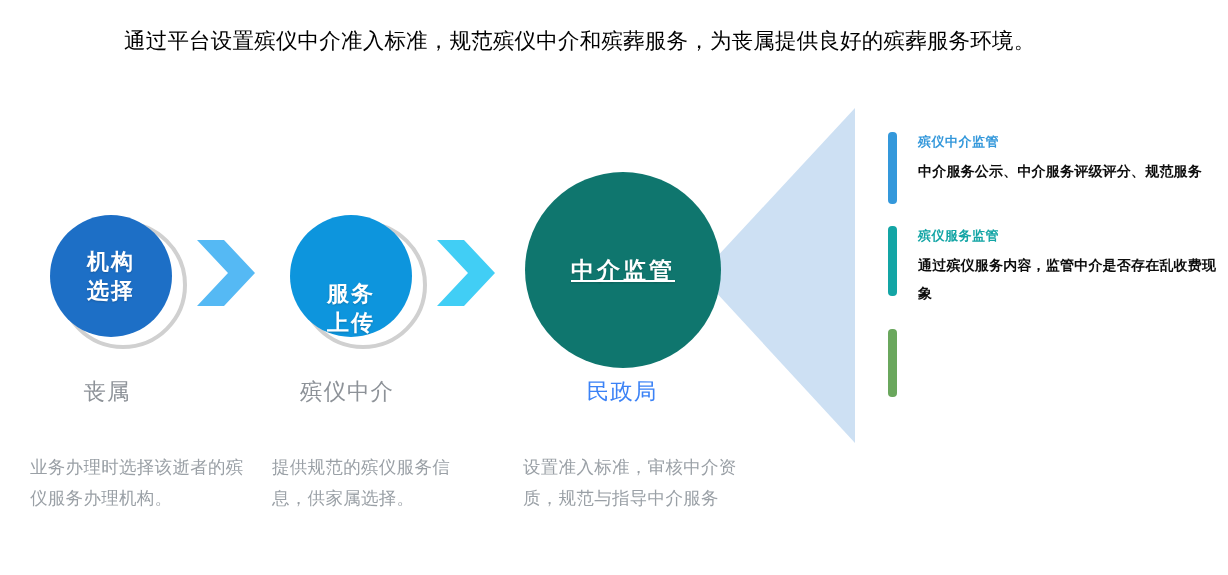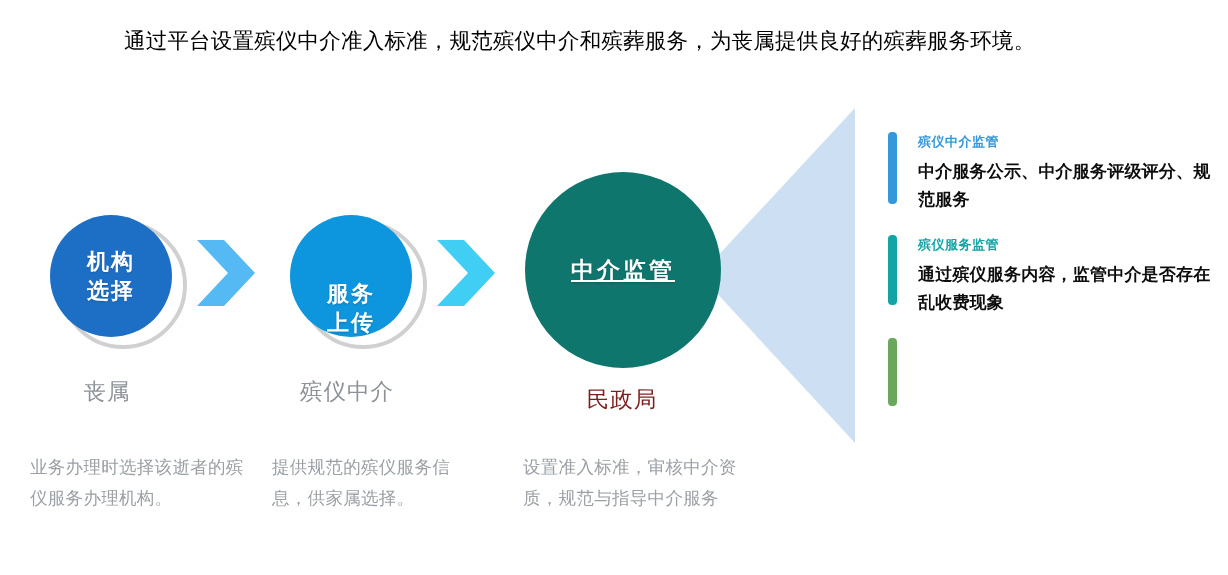--- a/index.html
+++ b/index.html
@@ -143,21 +143,21 @@
   #feat2 .bar { height: 68px; }
   .feature .body { flex: 1 1 auto; }
   .feature .ftitle {
     font-size: 13px;
     font-weight: bold;
     line-height: 27px;
     letter-spacing: 0.5px;
     margin-bottom: 2px;
   }
   .feature .fdesc {
-    font-size: 17px;
+    font-size: 14px;
     font-weight: bold;
     line-height: 28px;
     color: #0d0d0d;
     letter-spacing: 0.2px;
   }
 </style>
 </head>
 <body>
 
 <div id="stage">
@@ -193,21 +193,21 @@
   </svg>
 
   <div class="node" id="node3">
     <div class="circle" id="circle3" style="background: #0f766e; text-decoration: underline;">
       <span class="txt">中介监管</span>
     </div>
   </div>
 
   <div class="role-label" id="role0" style="color: rgb(141, 146, 152);">丧属</div>
   <div class="role-label" id="role1" style="color: rgb(141, 146, 152);">殡仪中介</div>
-  <div class="role-label" id="role2" style="color: #7f1d1d; margin-top: 8px;">民政局</div>
+  <div class="role-label" id="role2" style="color: #3b82f6;">民政局</div>
 
   <div class="desc" id="desc0" style="color: rgb(154, 160, 166);">业务办理时选择该逝者的殡仪服务办理机构。</div>
   <div class="desc" id="desc1" style="color: rgb(154, 160, 166);">提供规范的殡仪服务信息，供家属选择。</div>
   <div class="desc" id="desc2" style="color: rgb(154, 160, 166);">设置准入标准，审核中介资质，规范与指导中介服务</div>
 
   <div id="right-panel">
 
     <div class="feature" id="feat0">
       <div class="bar" style="background: rgb(52, 152, 219);"></div>
       <div class="body">

